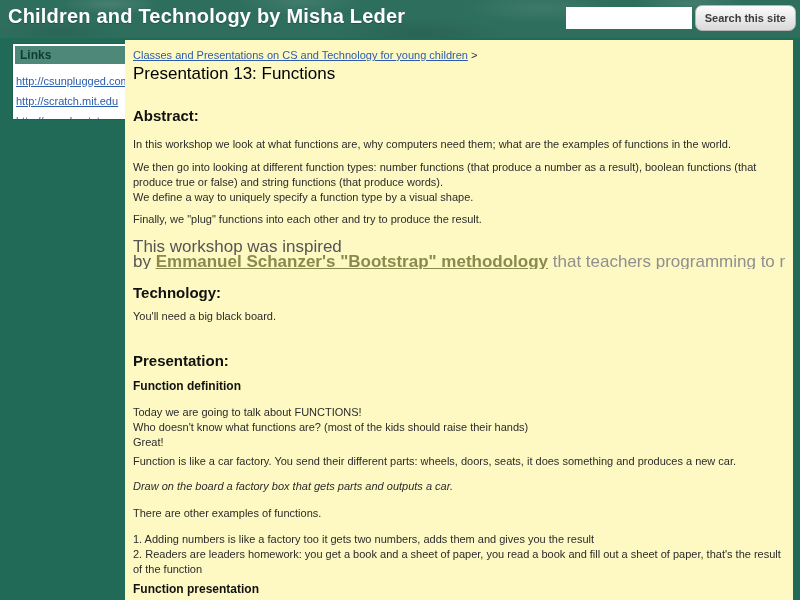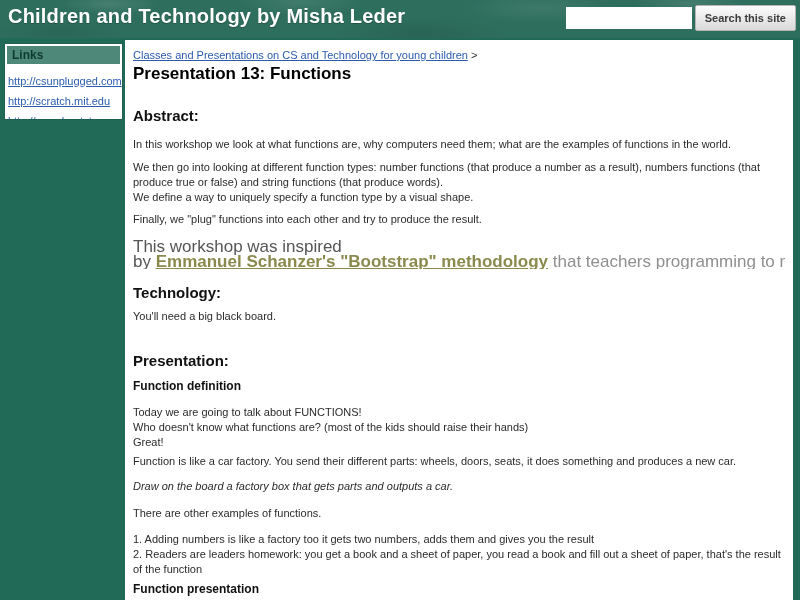--- a/index.html
+++ b/index.html
@@ -28,50 +28,50 @@
     text-shadow:0 1px 1px rgba(0,0,0,0.25);
   }
   .search-area { position:absolute; right:4px; top:5px; display:flex; align-items:center; gap:3px; }
   .search-input {
     width:126px; height:22px; border:1px solid #ffffff; background:#ffffff;
     font-family:"Liberation Sans", sans-serif; font-size:12px; padding:2px 4px;
   }
   .search-btn {
     height:26px; padding:4px 9px;
     background:linear-gradient(#fcfcfc, #d9d9d9);
-    border:1px solid #b5b5b5; border-radius:2px;
+    border:1px solid #b5b5b5; border-radius:7px;
     font-family:"Liberation Sans", sans-serif;
     font-size:11px; font-weight:bold; color:#3c3c3c;
     cursor:pointer;
   }
 
   
   .sidebar {
-    position:absolute; left:5px; top:44px; width:117px; height:75px;
+    position:absolute; left:13px; top:44px; width:117px; height:75px;
     background:#ffffff; padding:2px; overflow:hidden;
     box-shadow:0 0 0 1px rgba(0,0,0,0.08);
   }
   .sidebar-header {
     background:#4e8878; color:#0e3b30;
     font-size:12px; font-weight:bold; padding:2px 5px; line-height:14px;
   }
   .sidebar-body { padding:4px 1px 0 1px; }
   .side-link {
     display:block; font-size:11px; line-height:14px;
     color:#2b5cad; text-decoration:underline; white-space:nowrap;margin-top:6px;
   }
 
   
   .main {
     position:absolute; left:125px; top:40px; width:668px; height:560px;
-    background:#ffffff; padding:8px 8px 0 8px; overflow:hidden;
+    background:#fef9c3; padding:8px 8px 0 8px; overflow:hidden;
   }
   .breadcrumb { font-size:11px; color:#333; line-height:14px; }
   .breadcrumb a { color:#2b5cad; text-decoration:underline; }
-  .page-title { font-size:17px; font-weight:bold; color:#000; margin:1px 0 0 0; line-height:21px; }
+  .page-title { font-size:17px; font-weight:normal; color:#000; margin:1px 0 0 0; line-height:21px; }
   .section-heading { font-size:15px; font-weight:bold; color:#111; margin:22px 0 0 0; line-height:19px; }
   .sub-heading { font-size:12px; font-weight:bold; color:#111; margin:9px 0 0 0; line-height:15px; }
   .para {
     font-size:11px; line-height:15px; color:#2b2b2b;
     margin:9px 0 0 0; white-space:pre-line;
   }
   .para.italic { font-style:italic; }
   .inspired {
     font-size:17px; line-height:15px; color:#555555;
     margin:12px 0 0 0; white-space:pre; overflow:hidden;
@@ -103,21 +103,21 @@
 
   <div class="breadcrumb">
     <a href="#">Classes and Presentations on CS and Technology for young children</a>
     <span>&gt;</span>
   </div>
 
   <h1 class="page-title">Presentation 13: Functions</h1>
 
   <h2 class="section-heading">Abstract:</h2>
   <p class="para" style="margin-top:12px;">In this workshop we look at what functions are, why computers need them; what are the examples of functions in the world.</p>
-  <p class="para" style="margin-top:8px;">We then go into looking at different function types: number functions (that produce a number as a result), numbers functions (that produce true or false) and string functions (that produce words).
+  <p class="para" style="margin-top:8px;">We then go into looking at different function types: number functions (that produce a number as a result), boolean functions (that produce true or false) and string functions (that produce words).
 We define a way to uniquely specify a function type by a visual shape.</p>
   <p class="para" style="margin-top:7px;">Finally, we "plug" functions into each other and try to produce the result.</p>
 
   <p class="inspired"><span class="pre">This workshop was inspired
 by </span><a href="#" class="olive-link">Emmanuel Schanzer's "Bootstrap" methodology</a><span class="post"> that teachers programming to middle schoolers through the media of images and animations</span></p>
 
   <h2 class="section-heading" style="margin-top:14px;">Technology:</h2>
   <p class="para" style="margin-top:7px;">You'll need a big black board.</p>
 
   <h2 class="section-heading" style="margin-top:27px;">Presentation:</h2>

